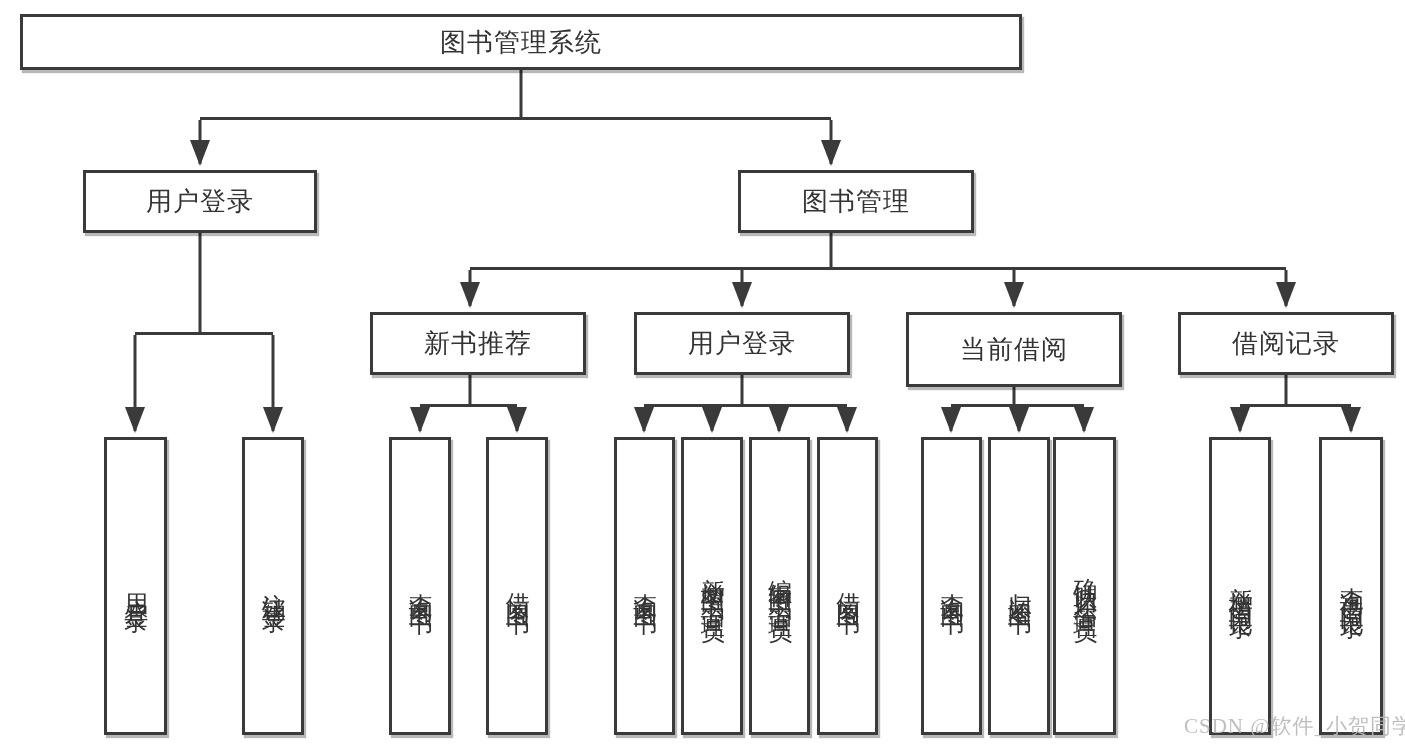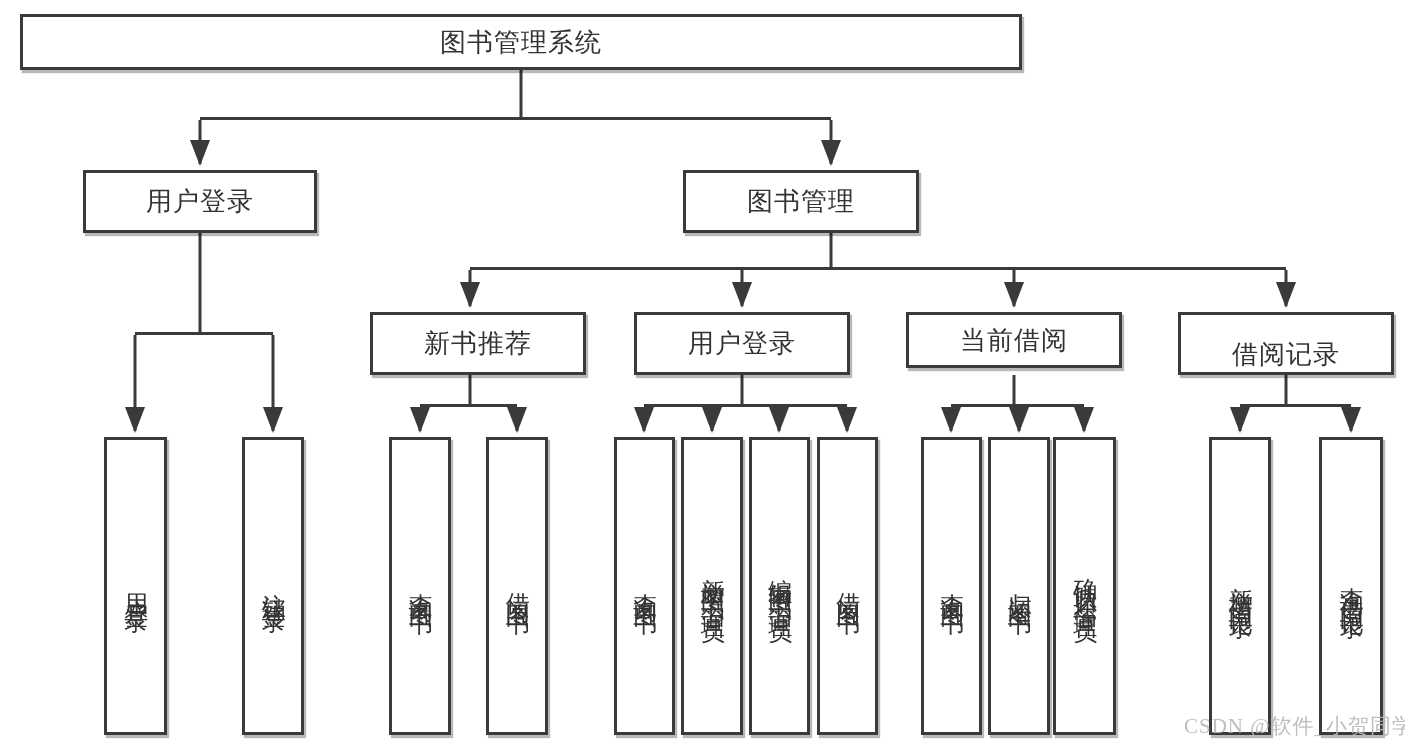--- a/index.html
+++ b/index.html
@@ -95,34 +95,34 @@
     </g>
   </svg>
 
   <div class="box header" style="left:20px; top:14px; width:1002px; height:56px;">
     <span>图书管理系统</span>
   </div>
 
   <div class="box header" style="left:83px; top:170px; width:234px; height:63px;">
     <span>用户登录</span>
   </div>
-  <div class="box header" style="left:683px; top:170px; width:236px; height:63px;align-items:center;">
+  <div class="box header" style="left:738px; top:170px; width:236px; height:63px;align-items:center;">
     <span>图书管理</span>
   </div>
 
   <div class="box header" style="left:370px; top:312px; width:216px; height:63px;">
     <span>新书推荐</span>
   </div>
   <div class="box header" style="left:634px; top:312px; width:216px; height:63px;">
     <span>用户登录</span>
   </div>
-  <div class="box header" style="left:906px; top:312px; width:216px; height:56px;">
+  <div class="box header" style="left:906px; top:312px; width:216px; height:75px;">
     <span>当前借阅</span>
   </div>
-  <div class="box header" style="left:1178px; top:312px; width:216px; height:63px;align-items:flex-end;">
+  <div class="box header" style="left:1178px; top:312px; width:216px; height:63px;">
     <span>借阅记录</span>
   </div>
 
   <div class="box leaf" style="left:104px; top:437px; width:63px; height:298px;">
     <span>用户登录</span>
   </div>
   <div class="box leaf" style="left:242px; top:437px; width:62px; height:298px;">
     <span>注销登录</span>
   </div>
 

